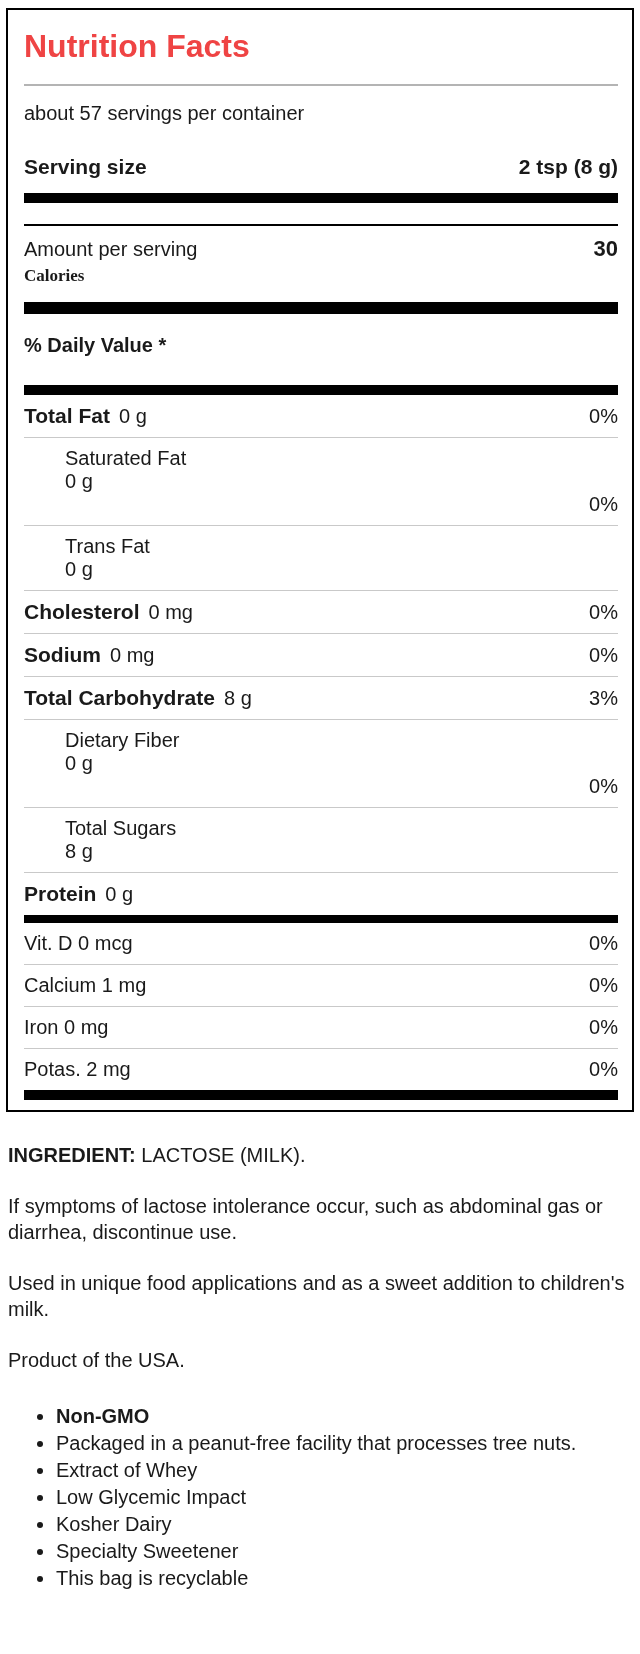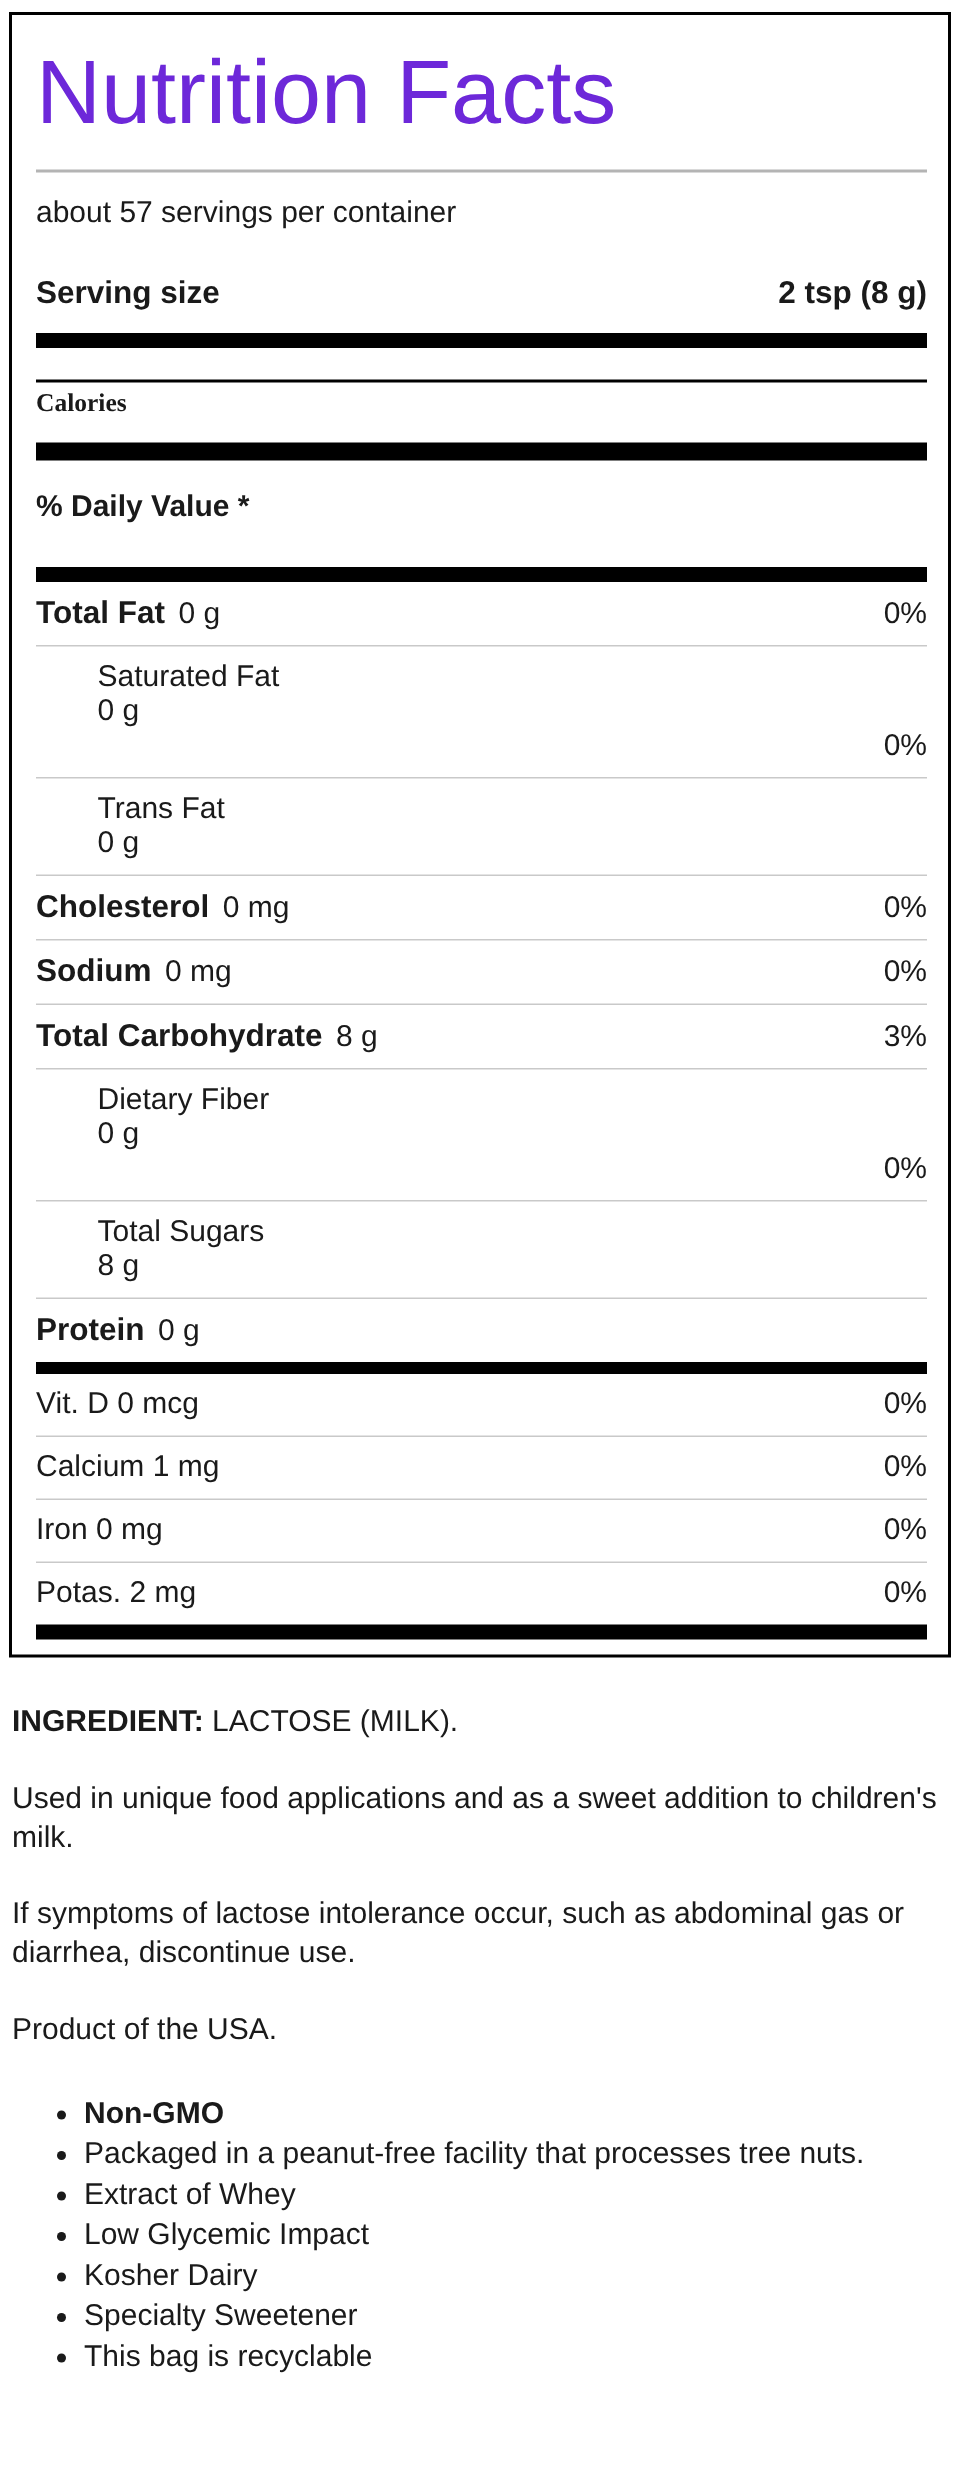--- a/index.html
+++ b/index.html
@@ -17,23 +17,23 @@
 
   
   .nf-box {
     border: 2px solid #000;
     box-sizing: border-box;
     width: 628px;
     padding: 16px 14px 10px 16px;
     background: #fff;
   }
   .nf-title {
-    font-size: 60px;
-    font-weight: normal;
-    color: #6d28d9;
+    font-size: 32px;
+    font-weight: bold;
+    color: #ef4444;
     margin: 4px 0 20px 0;
     letter-spacing: 0px;
     line-height: 1.05;
   }
   .rule-gray {
     height: 2px;
     background: #b4b4b4;
   }
   .rule-black {
     height: 2px;
@@ -133,20 +133,24 @@
 
     <div class="serving-row">
       <span>Serving size</span>
       <span>2 tsp (8 g)</span>
     </div>
 
     <div class="bar bar-10"></div>
     <div class="gap-20"></div>
     <div class="rule-black"></div>
 
+    <div class="amount-row">
+      <span>Amount per serving</span>
+      <span class="cal-value">30</span>
+    </div>
     <div class="calories-label">Calories</div>
 
     <div class="bar bar-12"></div>
     <div class="dv-header">% Daily Value *</div>
     <div class="bar bar-10"></div>
 
     <div>
       <div class="nrow">
         <span class="name b">Total Fat</span>
         <span class="amt">0 g</span>
@@ -217,22 +221,22 @@
 
     <div class="bar bar-10"></div>
 
   </div>
 
   <div class="details">
     <p>
       <span class="b">INGREDIENT:</span>
       <span>LACTOSE (MILK).</span>
     </p>
+    <p>If symptoms of lactose intolerance occur, such as abdominal gas or diarrhea, discontinue use.</p>
     <p>Used in unique food applications and as a sweet addition to children's milk.</p>
-    <p>If symptoms of lactose intolerance occur, such as abdominal gas or diarrhea, discontinue use.</p>
     <p>Product of the USA.</p>
 
     <ul>
       <li class="b">Non-GMO</li>
       <li>Packaged in a peanut-free facility that processes tree nuts.</li>
       <li>Extract of Whey</li>
       <li>Low Glycemic Impact</li>
       <li>Kosher Dairy</li>
       <li>Specialty Sweetener</li>
       <li>This bag is recyclable</li>

